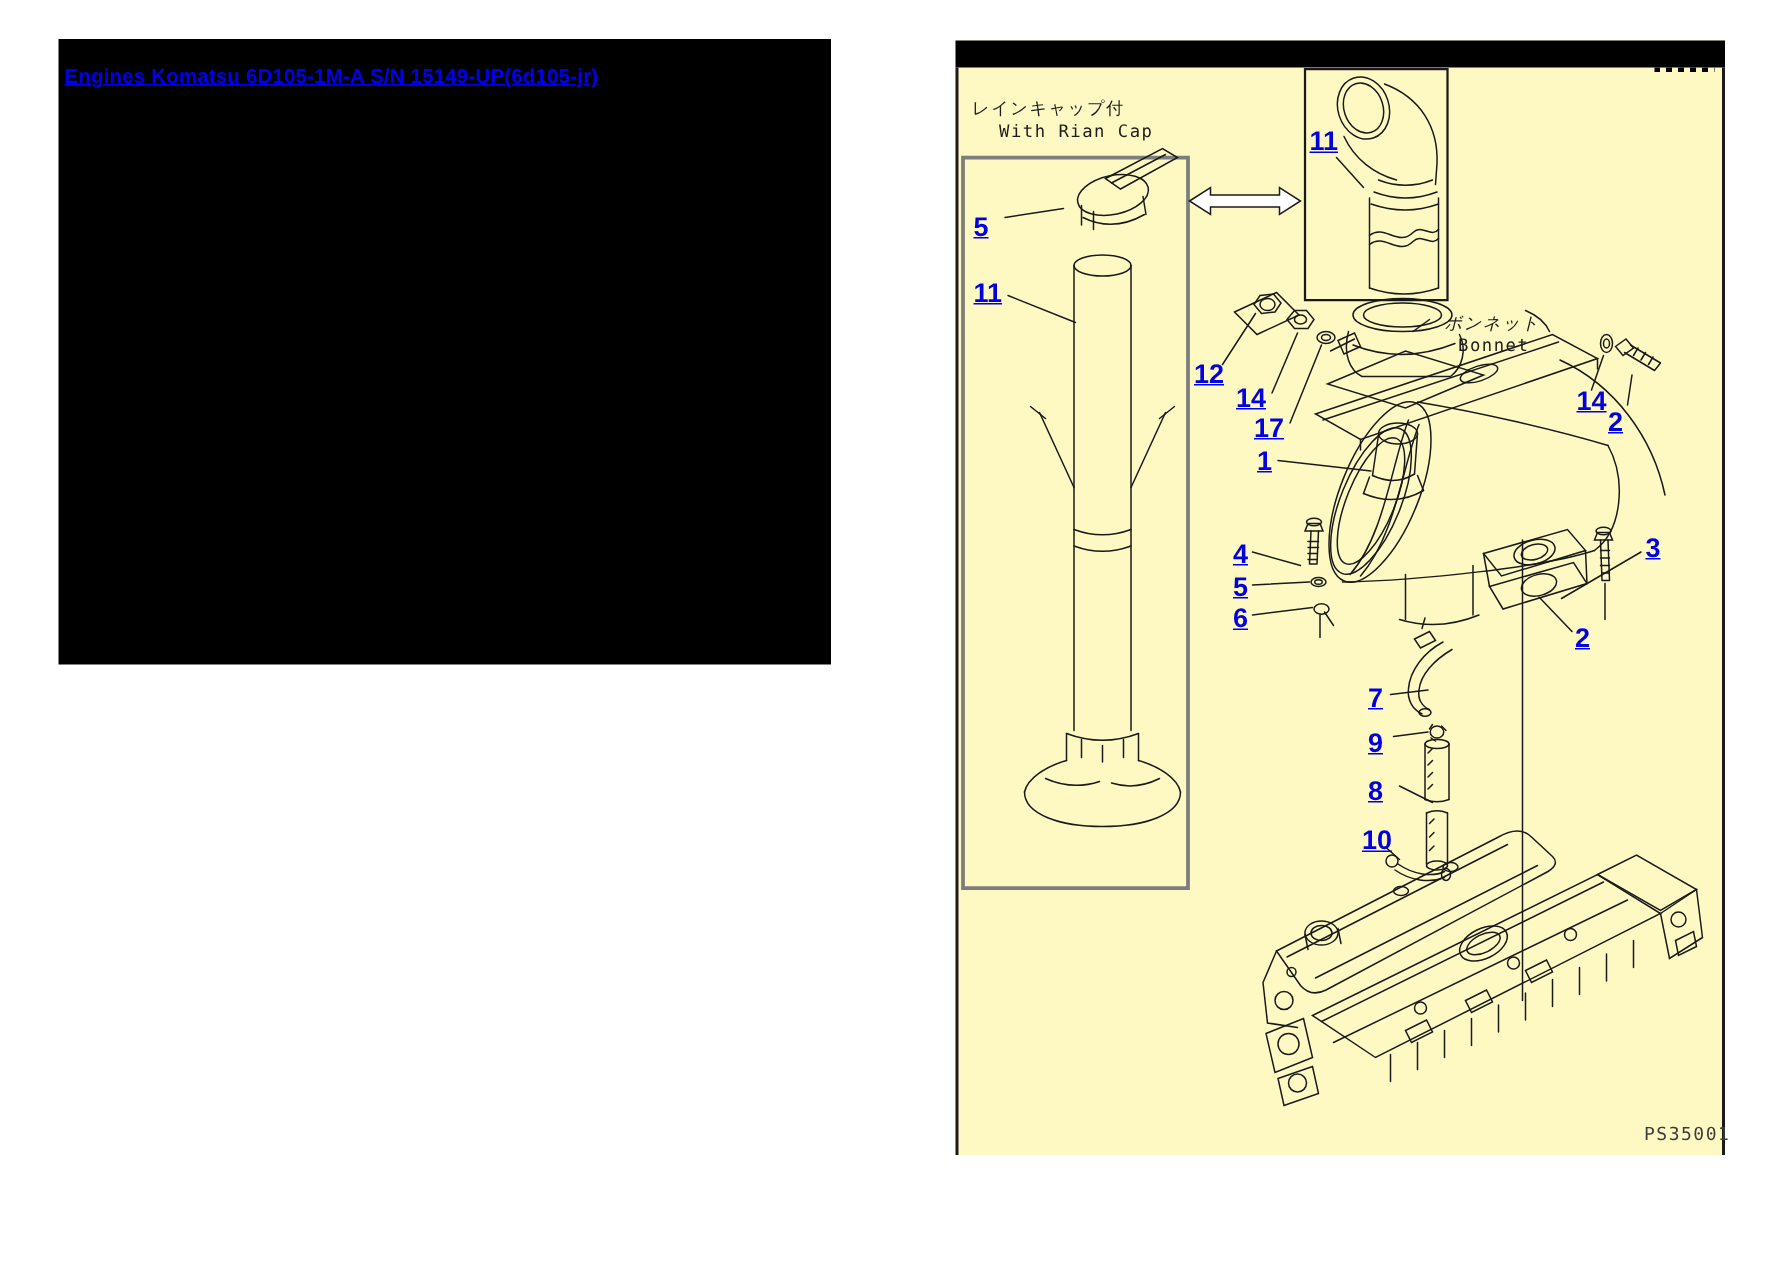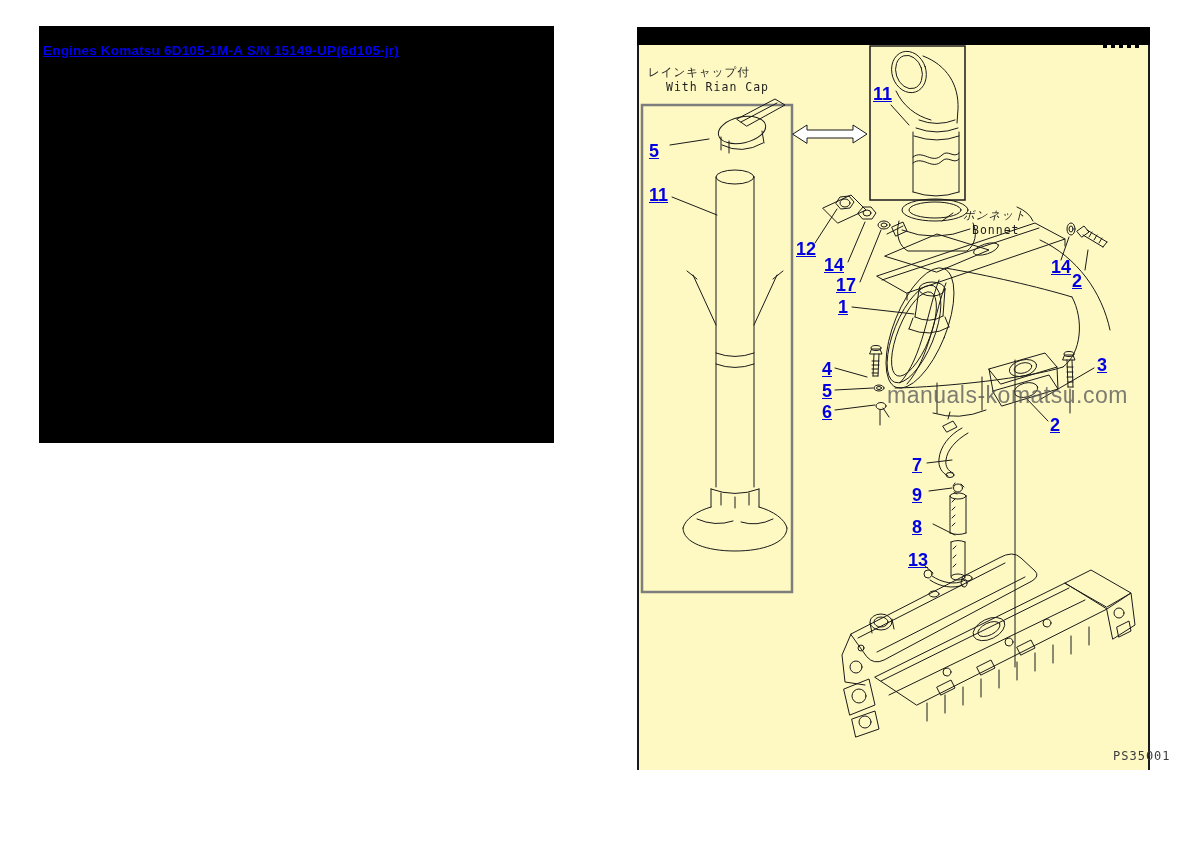--- a/index.html
+++ b/index.html
@@ -24,21 +24,21 @@
   .cap-jp{left:11px;top:38px;}
   .cap-en{left:29px;top:53px;}
   .bon-jp{left:326px;top:181px;font-style:italic;}
   .bon-en{left:335px;top:196px;}
 
   .callout{position:absolute;color:#0000e0;font-size:18px;font-weight:bold;
         font-family:"Liberation Sans",sans-serif;line-height:1;white-space:nowrap;text-decoration:underline;}
 
   .watermark{position:absolute;left:250px;top:355px;color:rgba(92,92,92,.8);font-size:23px;
         font-family:"Liberation Sans",sans-serif;letter-spacing:.5px;z-index:5;white-space:nowrap;}
-  .figure-code{position:absolute;left:476px;top:722px;color:#3c3c3c;font-size:12px;
+  .figure-code{position:absolute;left:459px;top:722px;color:#3c3c3c;font-size:12px;
         font-family:"DejaVu Sans Mono",monospace;letter-spacing:1px;}
 
   svg.linework{position:absolute;left:0;top:0;z-index:1;}
   svg.linework *{vector-effect:non-scaling-stroke;}
 </style>
 </head>
 <body>
 
 <div class="page">
 
@@ -252,35 +252,34 @@
         <circle cx="219" cy="640" r="6"></circle>
         <circle cx="224" cy="621" r="3"></circle>
         <path d="M207,662 L232,652 L238,678 L213,688 Z"></path>
         <circle cx="222" cy="669" r="7"></circle>
         <path d="M215,692 L238,684 L242,702 L219,710 Z"></path>
         <circle cx="228" cy="695" r="6"></circle>
         <path d="M290,676 L290,694 M308,668 L308,686 M326,660 L326,678 M344,652 L344,670 M362,643 L362,661 M380,635 L380,653 M398,626 L398,644 M416,618 L416,636 M434,609 L434,627 M452,600 L452,618"></path>
       </g>
     </svg>
 
-    <div class="watermark">manuals-komatsu.com</div>
     <div class="figure-code">PS35001</div>
 
     <div class="callout" style="left:12px;top:115px">5</div>
     <div class="callout" style="left:12px;top:159px">11</div>
     <div class="callout" style="left:236px;top:58px">11</div>
     <div class="callout" style="left:159px;top:213px">12</div>
     <div class="callout" style="left:187px;top:229px">14</div>
     <div class="callout" style="left:199px;top:249px">17</div>
     <div class="callout" style="left:201px;top:271px">1</div>
     <div class="callout" style="left:414px;top:231px">14</div>
     <div class="callout" style="left:435px;top:245px">2</div>
     <div class="callout" style="left:185px;top:333px">4</div>
     <div class="callout" style="left:185px;top:355px">5</div>
     <div class="callout" style="left:185px;top:376px">6</div>
     <div class="callout" style="left:460px;top:329px">3</div>
     <div class="callout" style="left:413px;top:389px">2</div>
     <div class="callout" style="left:275px;top:429px">7</div>
     <div class="callout" style="left:275px;top:459px">9</div>
     <div class="callout" style="left:275px;top:491px">8</div>
-    <div class="callout" style="left:271px;top:524px">13</div>
+    <div class="callout" style="left:271px;top:524px">10</div>
   </div>
 </div>
 
 </body></html>

